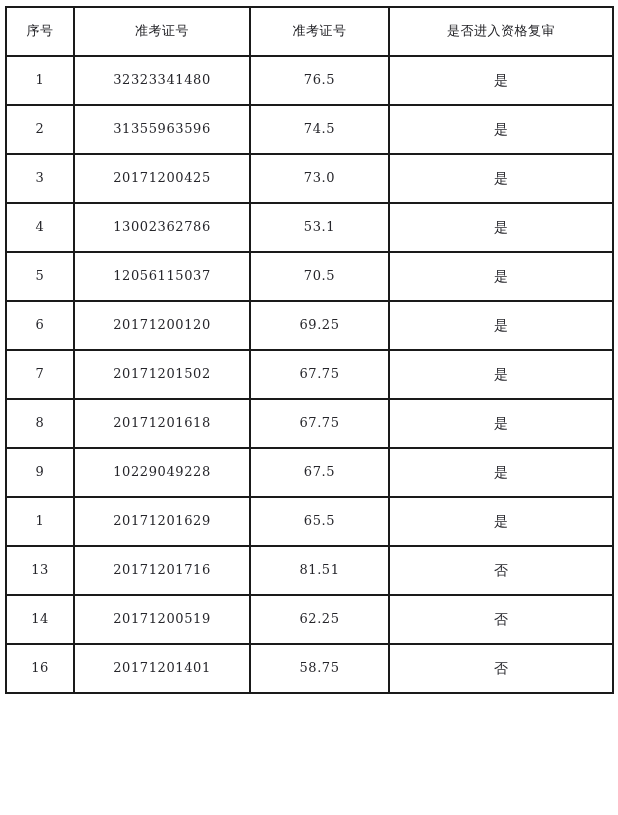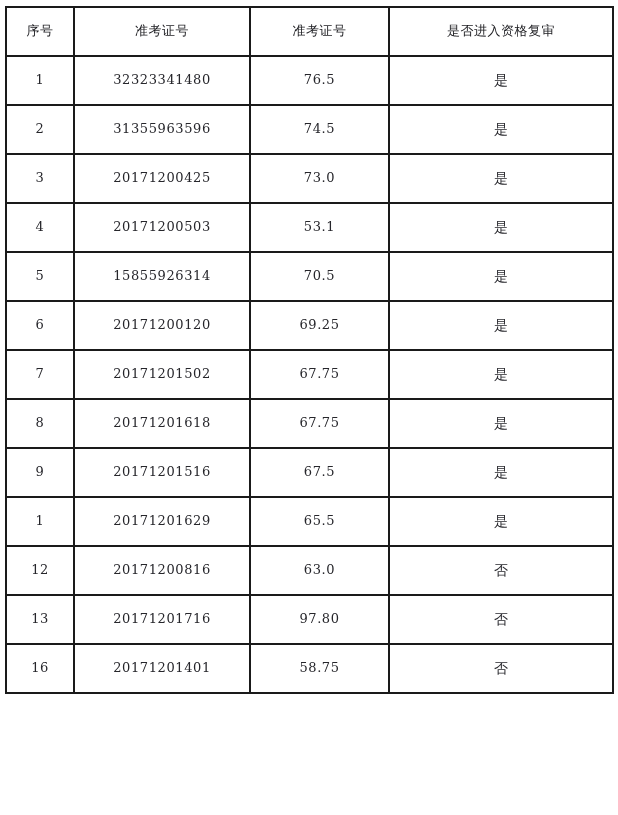--- a/index.html
+++ b/index.html
@@ -98,27 +98,27 @@
           <td class="cell-pass">是</td>
         </tr>
         <tr>
           <td class="cell-index">3</td>
           <td class="cell-ticket">20171200425</td>
           <td class="cell-score">73.0</td>
           <td class="cell-pass">是</td>
         </tr>
         <tr>
           <td class="cell-index">4</td>
-          <td class="cell-ticket">20171200503</td>
+          <td class="cell-ticket">13002362786</td>
           <td class="cell-score">53.1</td>
           <td class="cell-pass">是</td>
         </tr>
         <tr>
           <td class="cell-index">5</td>
-          <td class="cell-ticket">15855926314</td>
+          <td class="cell-ticket">12056115037</td>
           <td class="cell-score">70.5</td>
           <td class="cell-pass">是</td>
         </tr>
         <tr>
           <td class="cell-index">6</td>
           <td class="cell-ticket">20171200120</td>
           <td class="cell-score">69.25</td>
           <td class="cell-pass">是</td>
         </tr>
         <tr>
@@ -128,40 +128,40 @@
           <td class="cell-pass">是</td>
         </tr>
         <tr>
           <td class="cell-index">8</td>
           <td class="cell-ticket">20171201618</td>
           <td class="cell-score">67.75</td>
           <td class="cell-pass">是</td>
         </tr>
         <tr>
           <td class="cell-index">9</td>
-          <td class="cell-ticket">20171201516</td>
+          <td class="cell-ticket">10229049228</td>
           <td class="cell-score">67.5</td>
           <td class="cell-pass">是</td>
         </tr>
         <tr>
           <td class="cell-index">1</td>
           <td class="cell-ticket">20171201629</td>
           <td class="cell-score">65.5</td>
           <td class="cell-pass">是</td>
         </tr>
         <tr>
-          <td class="cell-index">12</td>
-          <td class="cell-ticket">20171200816</td>
-          <td class="cell-score">63.0</td>
+          <td class="cell-index">13</td>
+          <td class="cell-ticket">20171201716</td>
+          <td class="cell-score">81.51</td>
           <td class="cell-pass">否</td>
         </tr>
         <tr>
-          <td class="cell-index">13</td>
-          <td class="cell-ticket">20171201716</td>
-          <td class="cell-score">97.80</td>
+          <td class="cell-index">14</td>
+          <td class="cell-ticket">20171200519</td>
+          <td class="cell-score">62.25</td>
           <td class="cell-pass">否</td>
         </tr>
         <tr>
           <td class="cell-index">16</td>
           <td class="cell-ticket">20171201401</td>
           <td class="cell-score">58.75</td>
           <td class="cell-pass">否</td>
         </tr>
       </tbody>
   </table>

